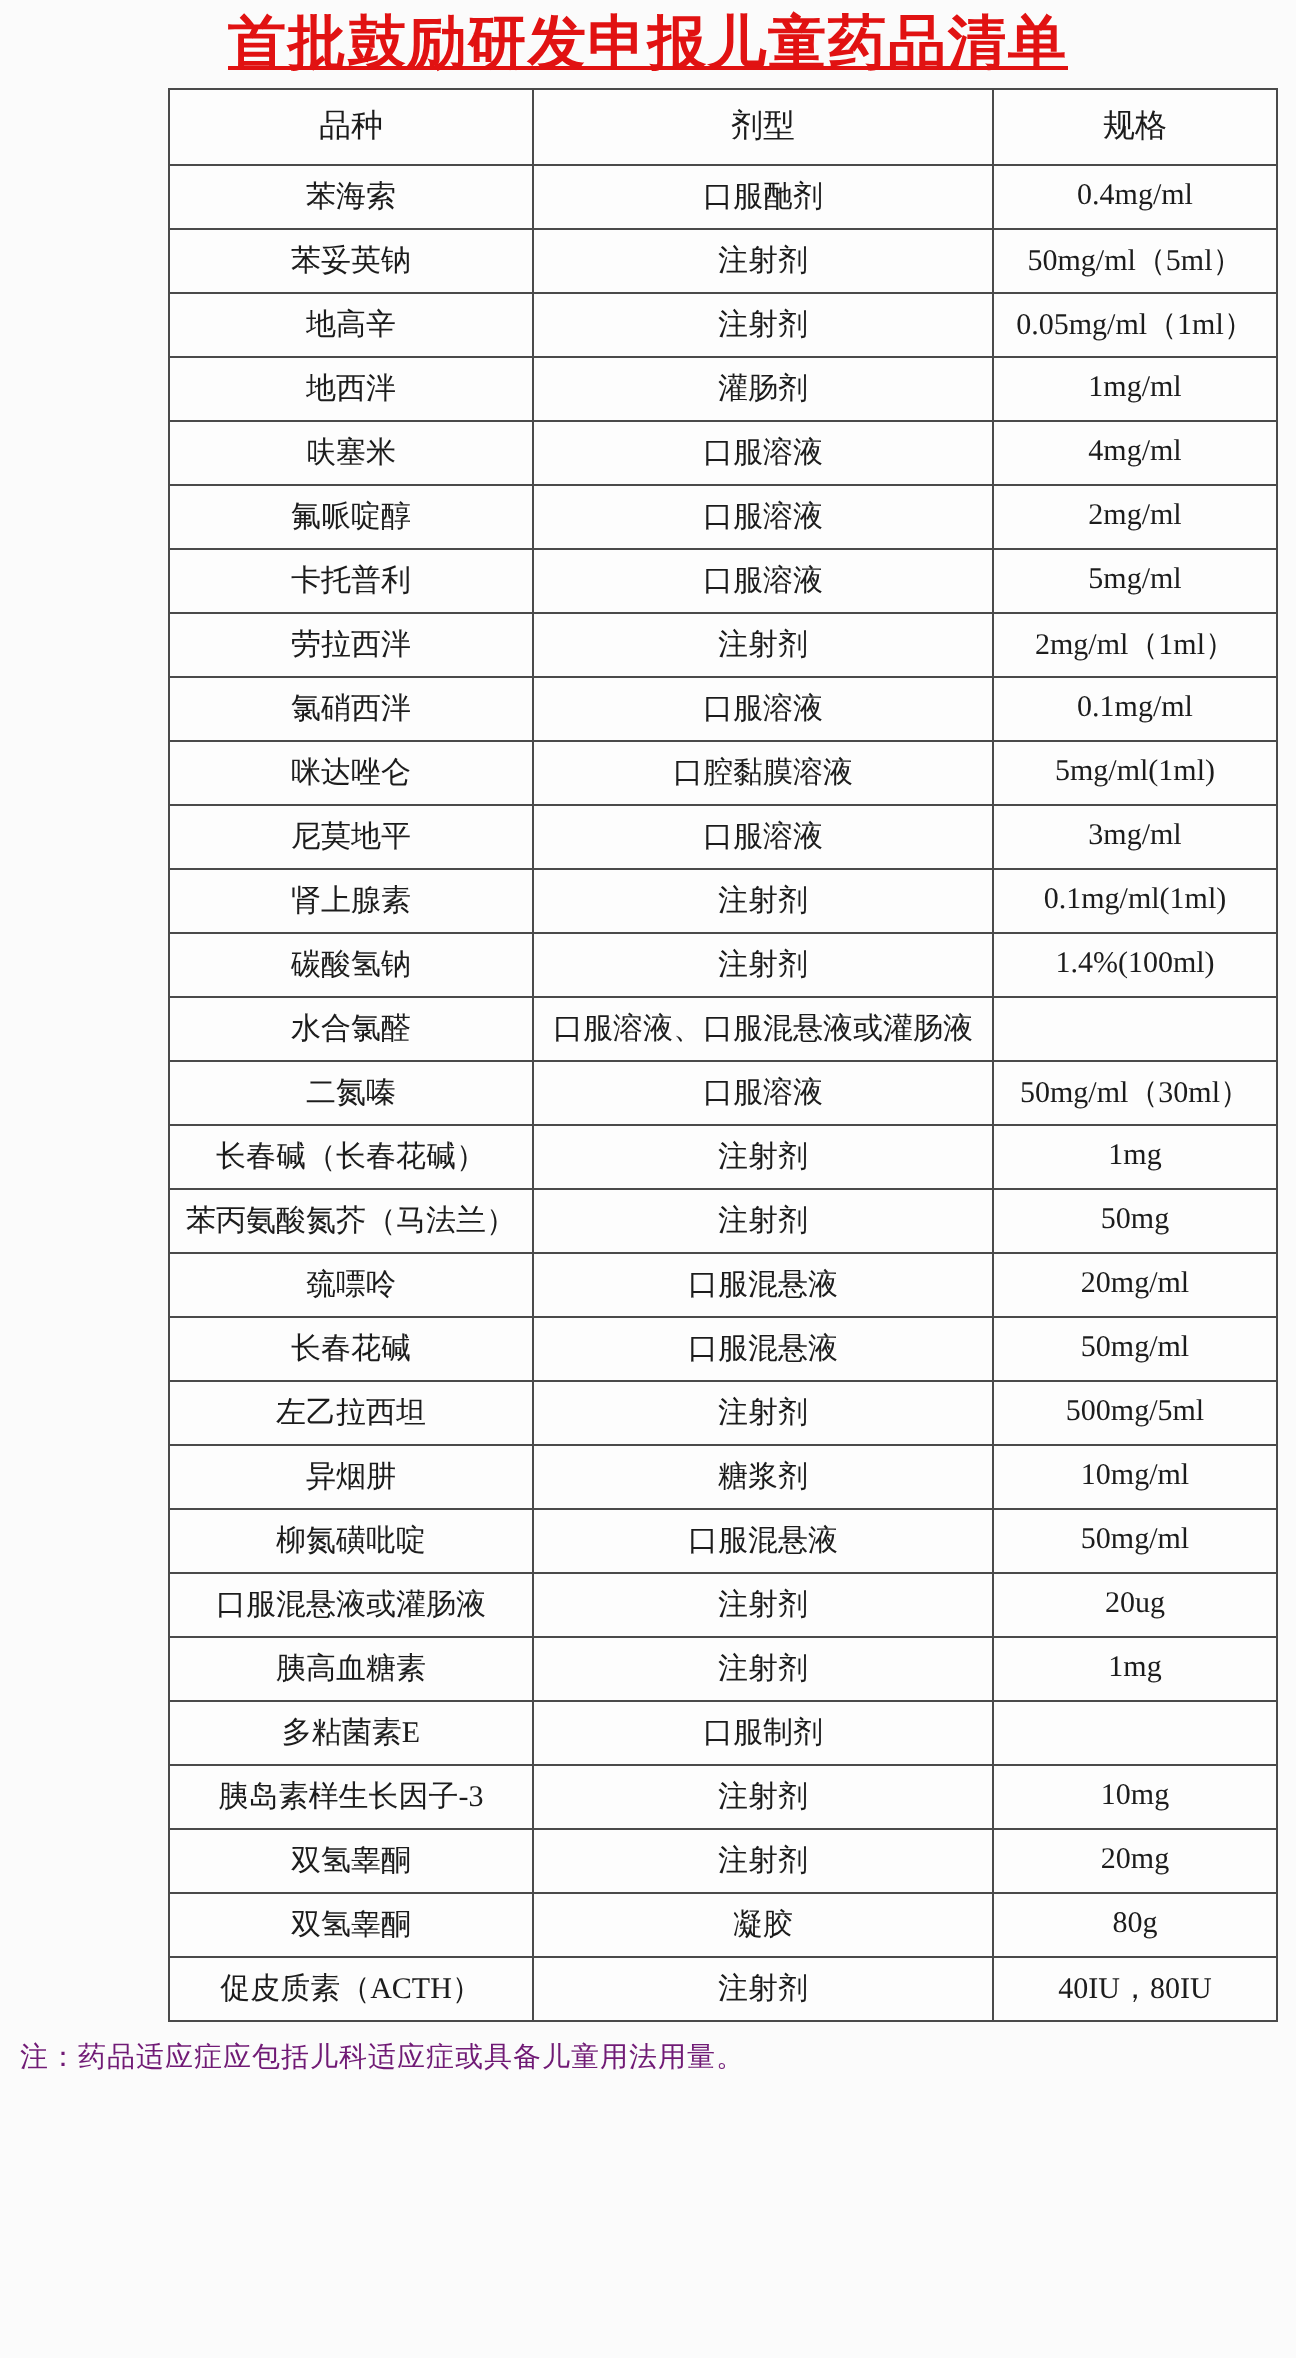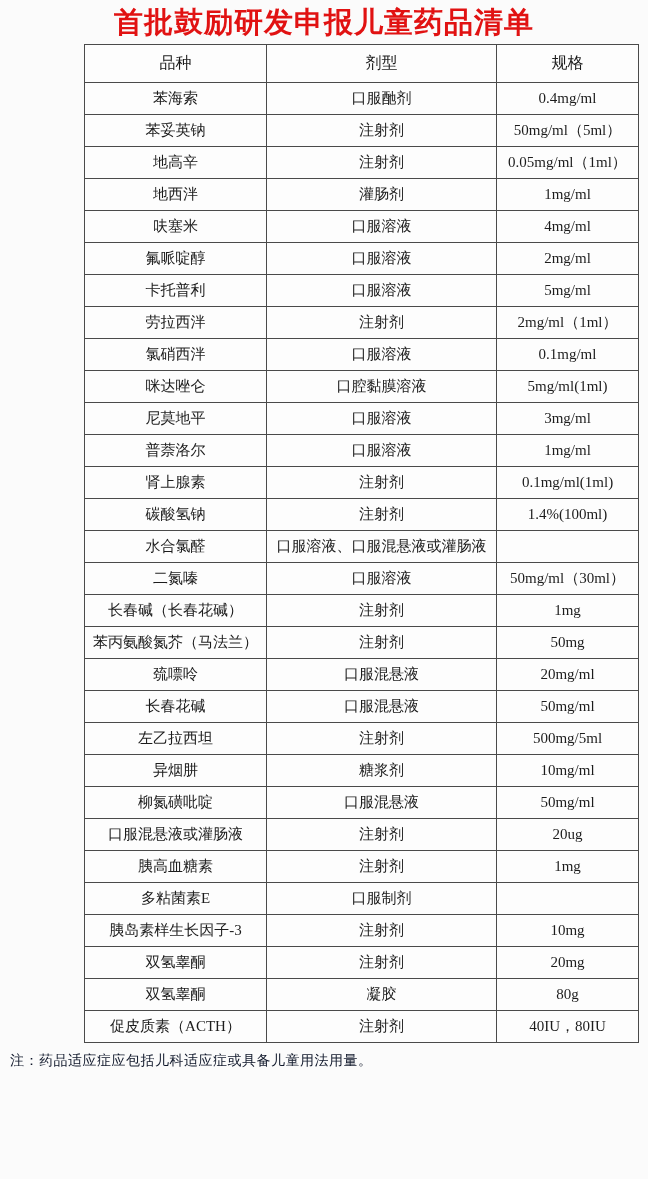--- a/index.html
+++ b/index.html
@@ -47,28 +47,28 @@
     font-size: 16px;
     margin-left: 47px;
   }
   table.drug-table td {
     height: 31px;
   }
   .footnote {
     margin: 9px 0 0 10px;
     font-family: "Liberation Sans", sans-serif;
     font-size: 14px;
-    color: #0f172a;
+    color: #701a75;
     letter-spacing: 0.5px;
   }
 </style>
 </head>
 <body>
 
-<div class="page-title" style="color: rgb(225, 18, 18);">首批鼓励研发申报儿童药品清单</div>
+<div class="page-title" style="color: rgb(225, 18, 18); text-decoration: underline;">首批鼓励研发申报儿童药品清单</div>
 
 <table class="drug-table">
   <colgroup>
     <col style="width:182px">
     <col style="width:230px">
     <col style="width:142px">
   </colgroup>
   <thead>
     <tr>
       <th>品种</th>
@@ -126,25 +126,20 @@
         <td>咪达唑仑</td>
         <td>口腔黏膜溶液</td>
         <td>5mg/ml(1ml)</td>
       </tr>
       <tr>
         <td>尼莫地平</td>
         <td>口服溶液</td>
         <td>3mg/ml</td>
       </tr>
       <tr>
-        <td>普萘洛尔</td>
-        <td>口服溶液</td>
-        <td>1mg/ml</td>
-      </tr>
-      <tr>
         <td>肾上腺素</td>
         <td>注射剂</td>
         <td>0.1mg/ml(1ml)</td>
       </tr>
       <tr>
         <td>碳酸氢钠</td>
         <td>注射剂</td>
         <td>1.4%(100ml)</td>
       </tr>
       <tr>

